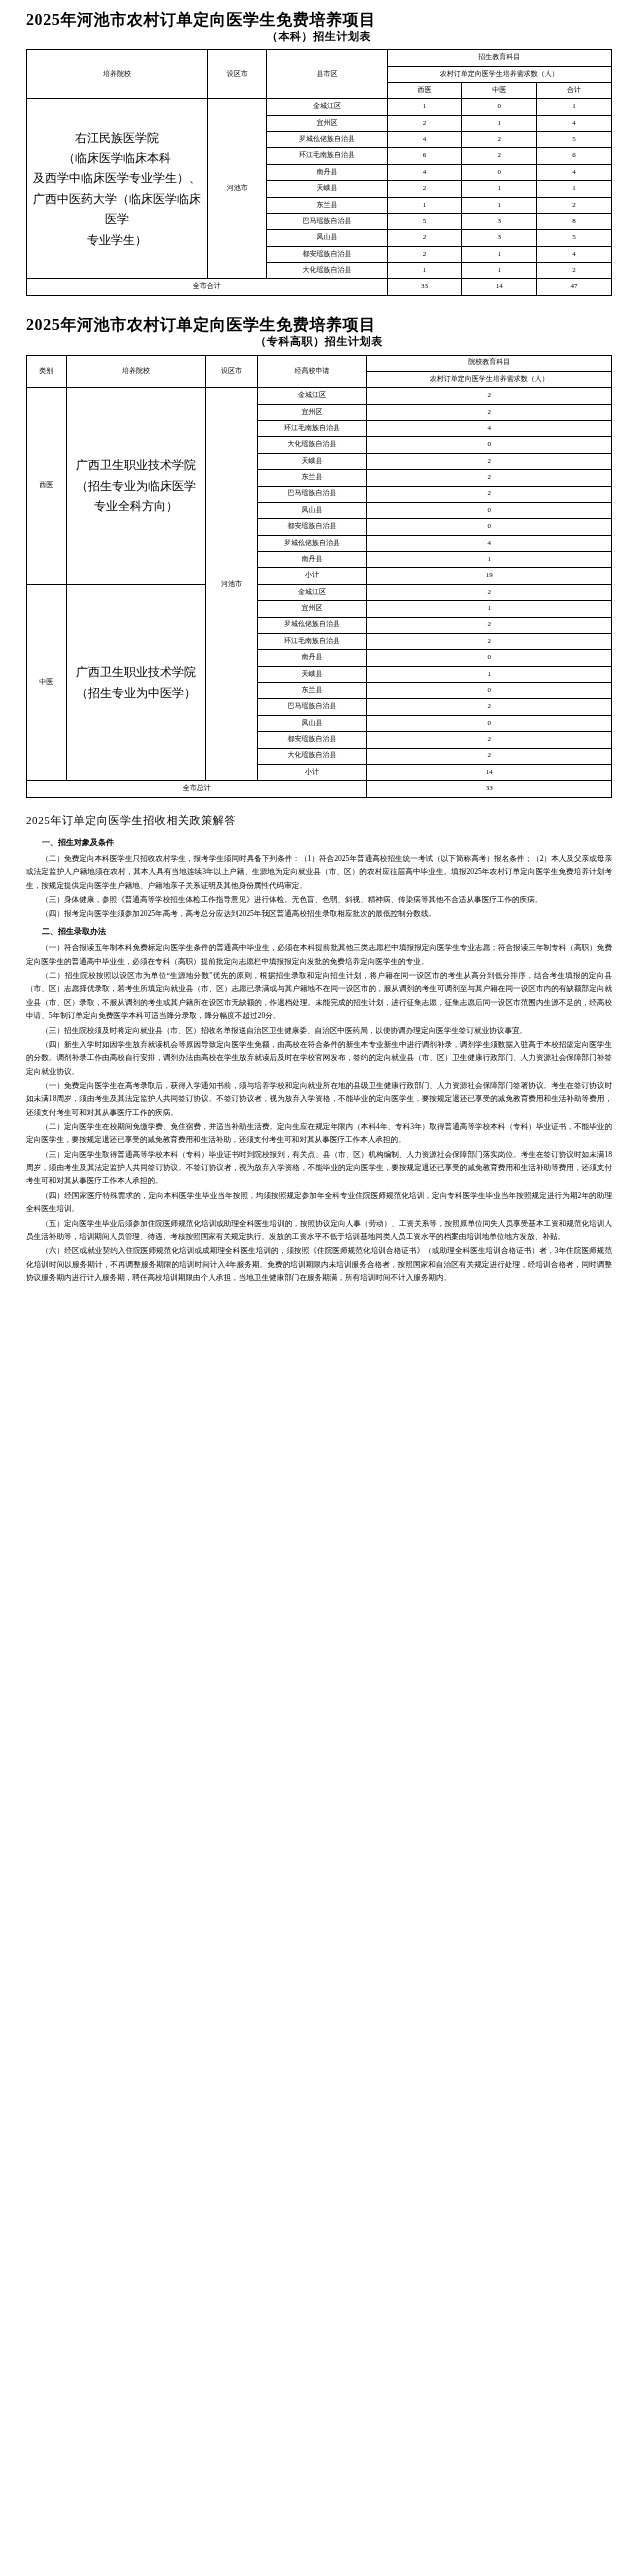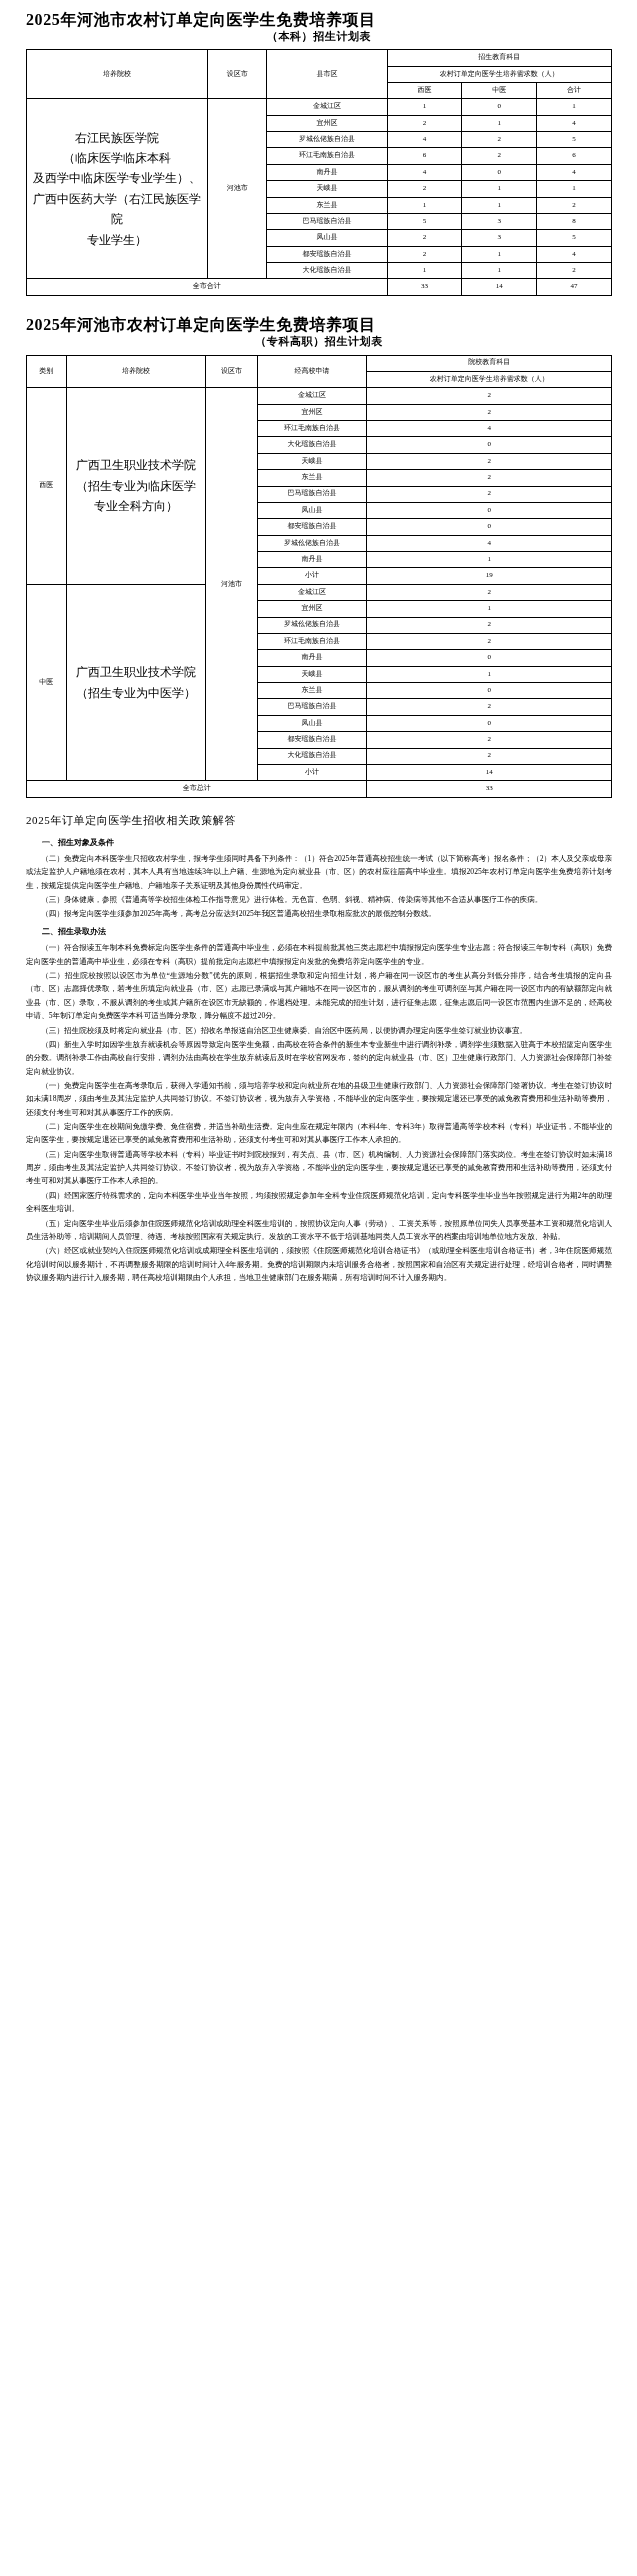--- a/index.html
+++ b/index.html
@@ -42,21 +42,21 @@
       <td style="width:53px">西医</td>
       <td style="width:53px">中医</td>
       <td style="width:53px">合计</td>
     </tr>
 
     <tr>
       <td rowspan="11" class="school-cell">
         <div>右江民族医学院</div>
         <div>（临床医学临床本科</div>
         <div>及西学中临床医学专业学生）、</div>
-        <div>广西中医药大学（右江民族医学院</div>
+        <div>广西中医药大学（临床医学临床医学</div>
         <div>专业学生）</div>
       </td>
       <td rowspan="11">河池市</td>
       <td>金城江区</td>
       <td>1</td>
       <td>0</td>
       <td>1</td>
     </tr>
     <tr>
       <td>宜州区</td>

